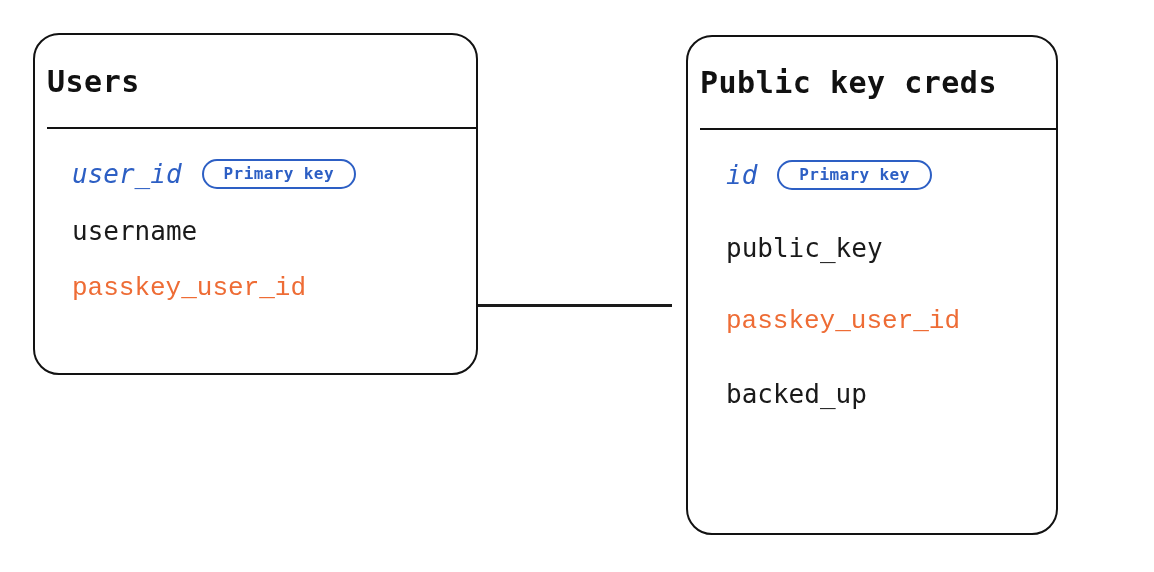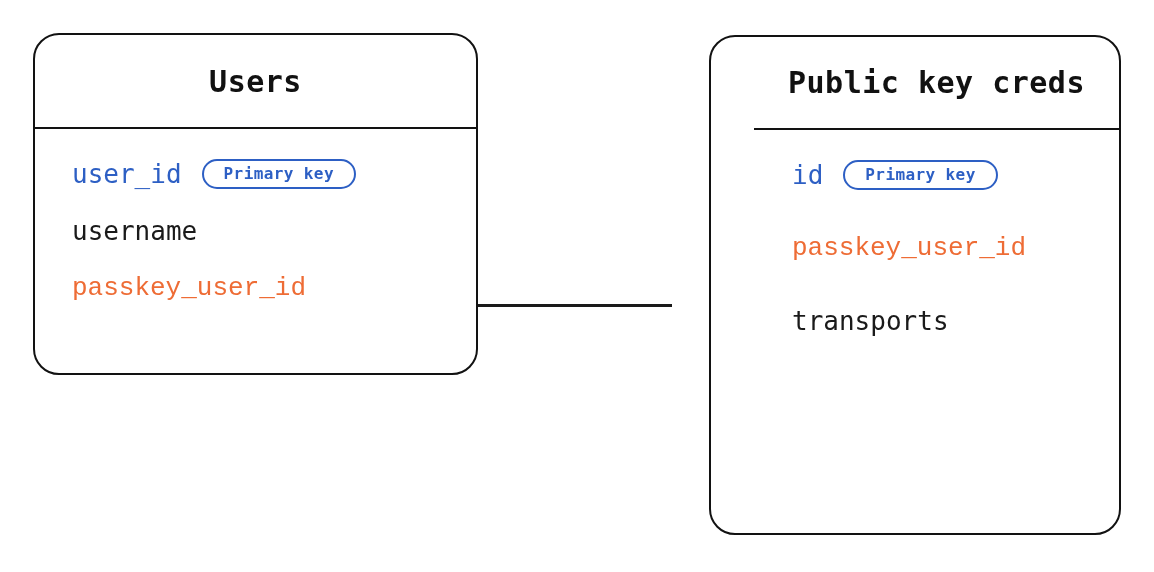--- a/index.html
+++ b/index.html
@@ -35,22 +35,22 @@
     border-radius: 26px;
     display: flex;
     flex-direction: column;
   }
 
   .entity-header {
     box-sizing: border-box;
     flex: 0 0 auto;
     display: flex;
     align-items: center;
-    justify-content: center;
     border-bottom: 2px solid #0369a1;
+    margin-left: 12px;
   }
 
   .entity-title {
     font-family: "DejaVu Sans Mono", monospace;
     font-weight: bold;
     font-size: 30px;
     letter-spacing: 0.5px;
     color: #111111;
     white-space: nowrap;
   }
@@ -69,21 +69,21 @@
   }
 
   .field-name {
     font-family: "DejaVu Sans Mono", monospace;
     font-size: 26px;
     line-height: 1;
     color: #1a1a1a;
     letter-spacing: 0px;
   }
 
-  .field-name.pk   { color: #2d5fc4; }
+  .field-name.pk   { color: #2d5fc4; font-style: italic; }
   .field-name.fk   { color: #ee6c35; font-family: Liberation Mono, monospace; }
   .field-name.plain{ color: #1a1a1a; }
 
   .pk-badge {
     margin-left: 20px;
     box-sizing: border-box;
     display: inline-flex;
     align-items: center;
     justify-content: center;
     height: 30px;
@@ -119,32 +119,35 @@
           </span>
         </div>
         <div class="field-row">
           <span class="field-name plain" style="color: rgb(26, 26, 26);">username</span>
         </div>
         <div class="field-row">
           <span class="field-name fk" style="color: rgb(238, 108, 53);">passkey_user_id</span>
         </div>
       </div>
     </div>
-    <div class="entity" style="left: 709px; top: 35px; width: 412px; height: 500px; border-color: rgb(18, 18, 18); padding-left: 43px;">
+    <div class="entity" style="left: 686px; top: 35px; width: 372px; height: 500px; border-color: rgb(18, 18, 18);">
       <div class="entity-header" style="height: 93px; border-bottom-color: rgb(18, 18, 18);">
         <div class="entity-title">Public key creds</div>
       </div>
       <div class="entity-body" style="padding-left: 38px; padding-top: 16px; gap: 16px;">
         <div class="field-row">
           <span class="field-name pk" style="color: rgb(45, 95, 196);">id</span>
           <span class="pk-badge" style="border-color: rgb(45, 95, 196);">
             <span class="pk-badge-label" style="color: rgb(45, 95, 196);">Primary key</span>
           </span>
         </div>
         <div class="field-row">
+          <span class="field-name plain" style="color: rgb(26, 26, 26);">public_key</span>
+        </div>
+        <div class="field-row">
           <span class="field-name fk" style="color: rgb(238, 108, 53);">passkey_user_id</span>
         </div>
         <div class="field-row">
-          <span class="field-name plain" style="color: rgb(26, 26, 26);">transports</span>
+          <span class="field-name plain" style="color: rgb(26, 26, 26);">backed_up</span>
         </div>
       </div>
     </div>
   </div>
 
 </body></html>

